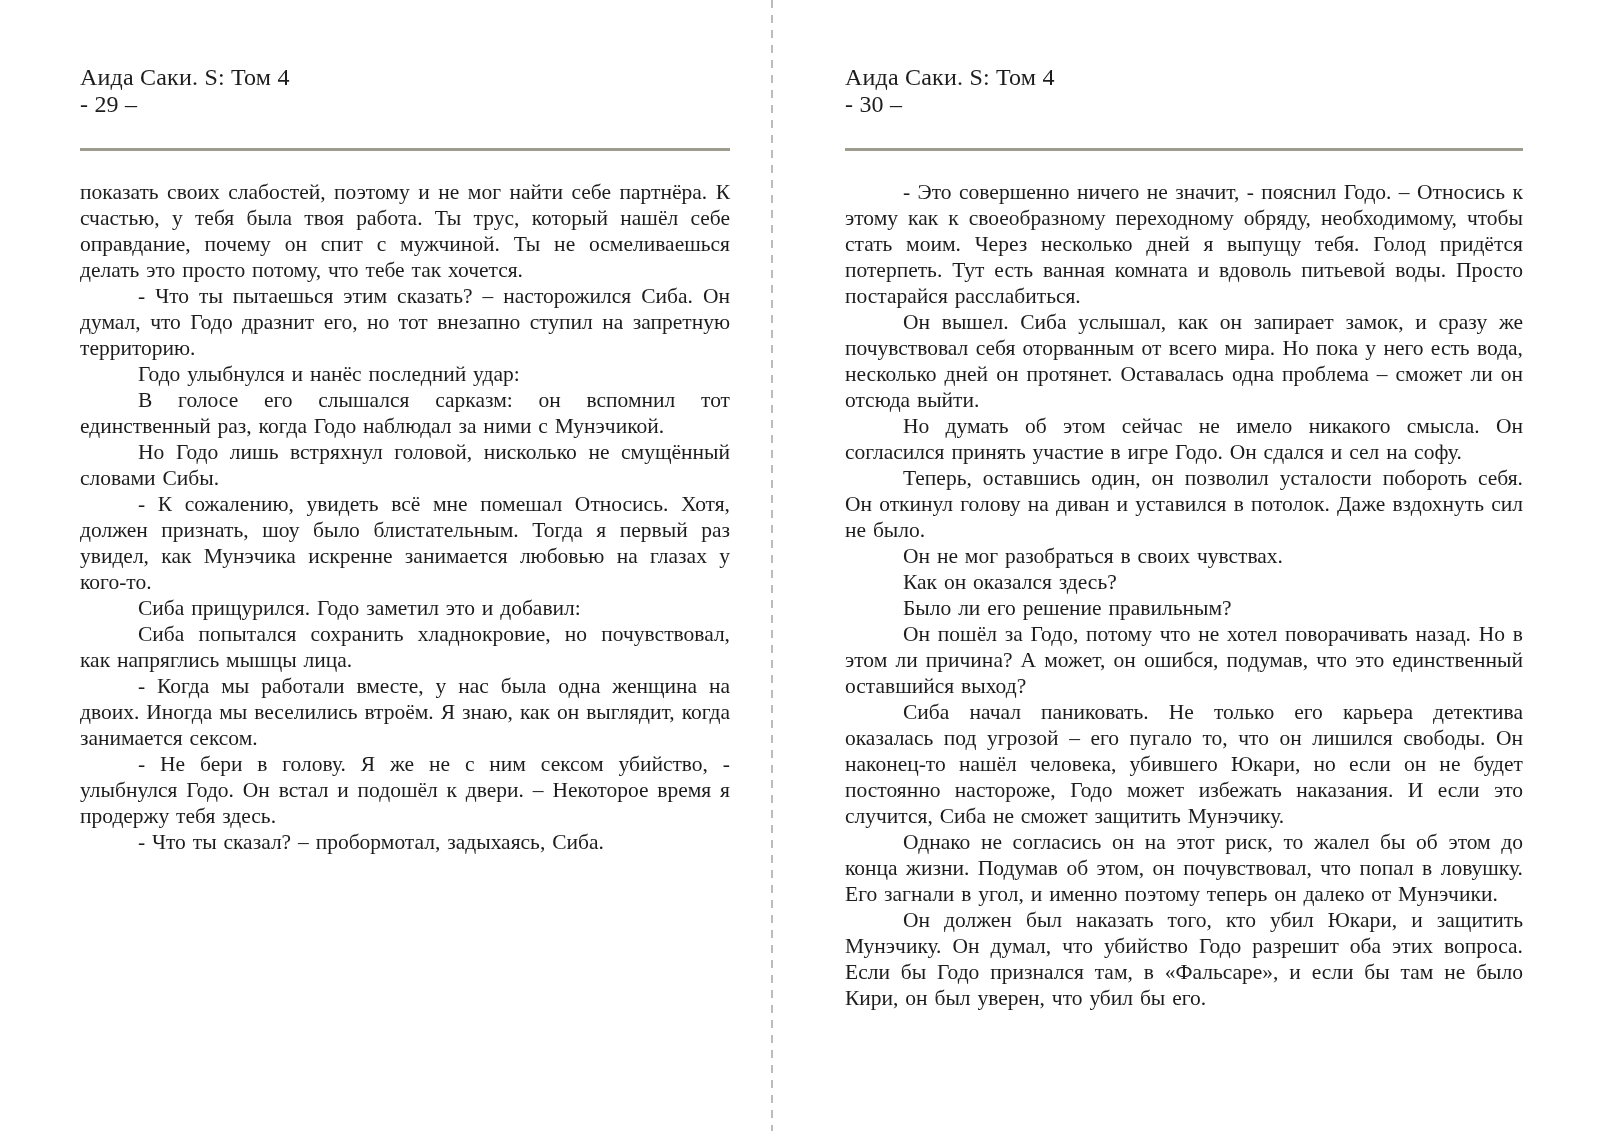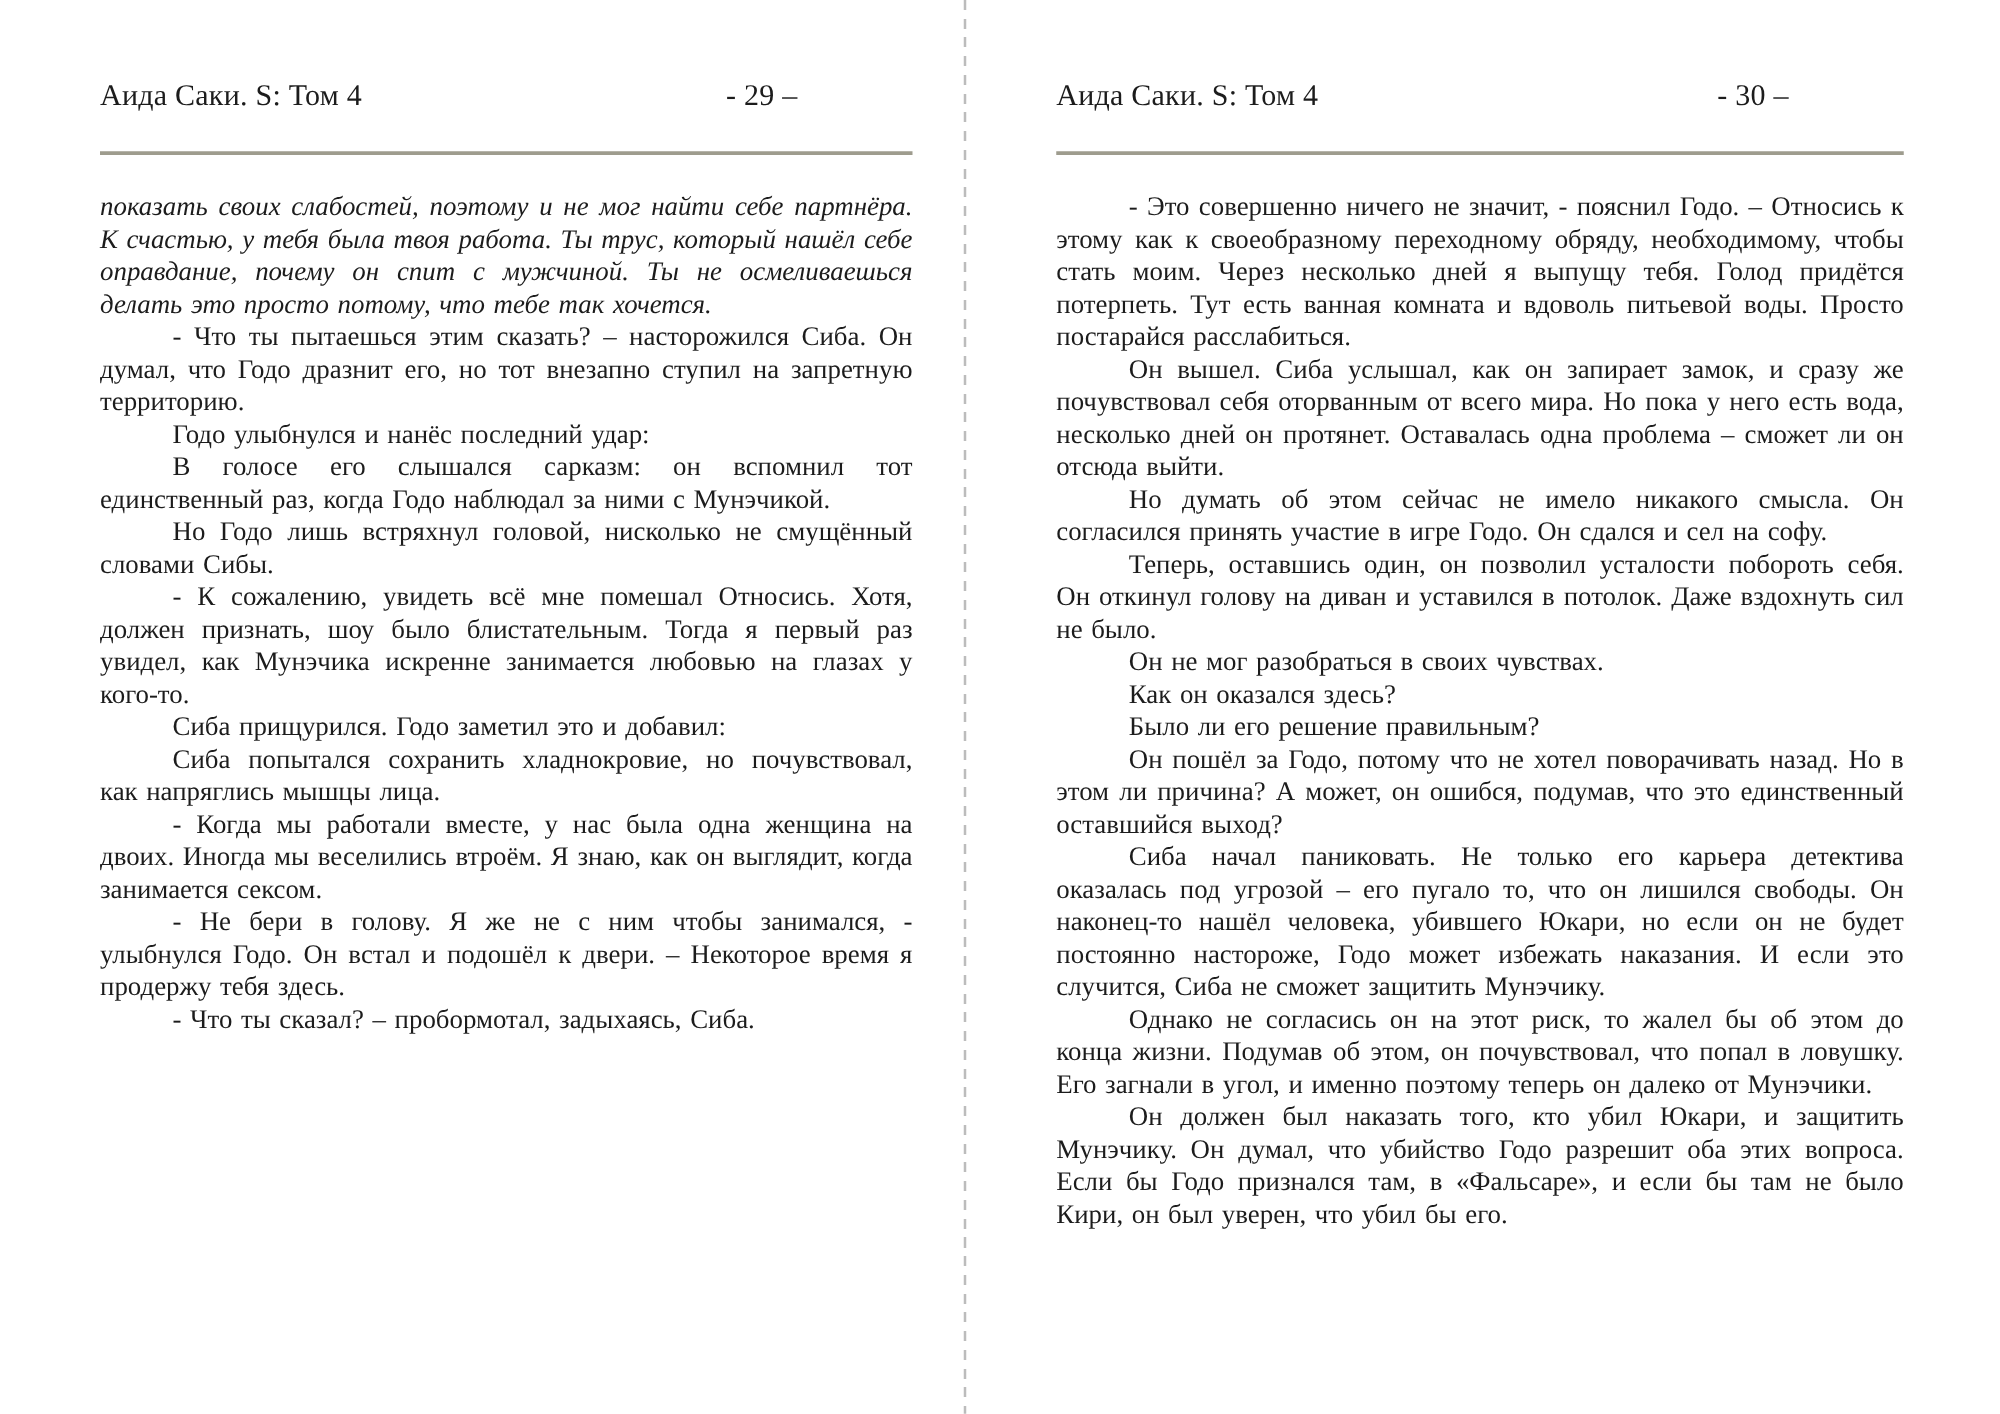--- a/index.html
+++ b/index.html
@@ -40,41 +40,41 @@
 
   .page-header {
     display: flex;
     justify-content: space-between;
     align-items: baseline;
     margin-top: 64px;
     padding-right: 92px;
     font-size: 24px;
     letter-spacing: 0.2px;
     white-space: nowrap;
+    flex-direction: column;
   }
   .header-rule {
     height: 3px;
     background: #9e9c8e;
     margin-top: 30px;
   }
   .page-body {
     margin-top: 28px;
     font-size: 21.5px;
     line-height: 26px;
     text-align: justify;
   }
   .page-body p {
     margin: 0;
     padding: 0;
     text-indent: 58px;
     word-spacing: 1.5px;
   }
   .page-body p.no-indent {
     text-indent: 0;
-    font-style: italic;
   }
 </style>
 </head>
 <body>
 
 <div class="spread">
 
   <div class="page page--left">
     <div class="page-header">
       <span>Аида Саки. S: Том 4</span>
@@ -84,21 +84,21 @@
     <div class="page-body">
         <p class="no-indent">показать своих слабостей, поэтому и не мог найти себе партнёра. К счастью, у тебя была твоя работа. Ты трус, который нашёл себе оправдание, почему он спит с мужчиной. Ты не осмеливаешься делать это просто потому, что тебе так хочется.</p>
         <p>- Что ты пытаешься этим сказать? – насторожился Сиба. Он думал, что Годо дразнит его, но тот внезапно ступил на запретную территорию.</p>
         <p>Годо улыбнулся и нанёс последний удар:</p>
         <p>В голосе его слышался сарказм: он вспомнил тот единственный раз, когда Годо наблюдал за ними с Мунэчикой.</p>
         <p>Но Годо лишь встряхнул головой, нисколько не смущённый словами Сибы.</p>
         <p>- К сожалению, увидеть всё мне помешал Относись. Хотя, должен признать, шоу было блистательным. Тогда я первый раз увидел, как Мунэчика искренне занимается любовью на глазах у кого-то.</p>
         <p>Сиба прищурился. Годо заметил это и добавил:</p>
         <p>Сиба попытался сохранить хладнокровие, но почувствовал, как напряглись мышцы лица.</p>
         <p>- Когда мы работали вместе, у нас была одна женщина на двоих. Иногда мы веселились втроём. Я знаю, как он выглядит, когда занимается сексом.</p>
-        <p>- Не бери в голову. Я же не с ним чтобы занимался, - улыбнулся Годо. Он встал и подошёл к двери. – Некоторое время я продержу тебя здесь.</p>
+        <p>- Не бери в голову. Я же не с ним сексом убийство, - улыбнулся Годо. Он встал и подошёл к двери. – Некоторое время я продержу тебя здесь.</p>
         <p>- Что ты сказал? – пробормотал, задыхаясь, Сиба.</p>
       </div>
   </div>
 
   <div class="divider"></div>
 
   <div class="page page--right">
     <div class="page-header">
       <span>Аида Саки. S: Том 4</span>
       <span>- 30 –</span>

